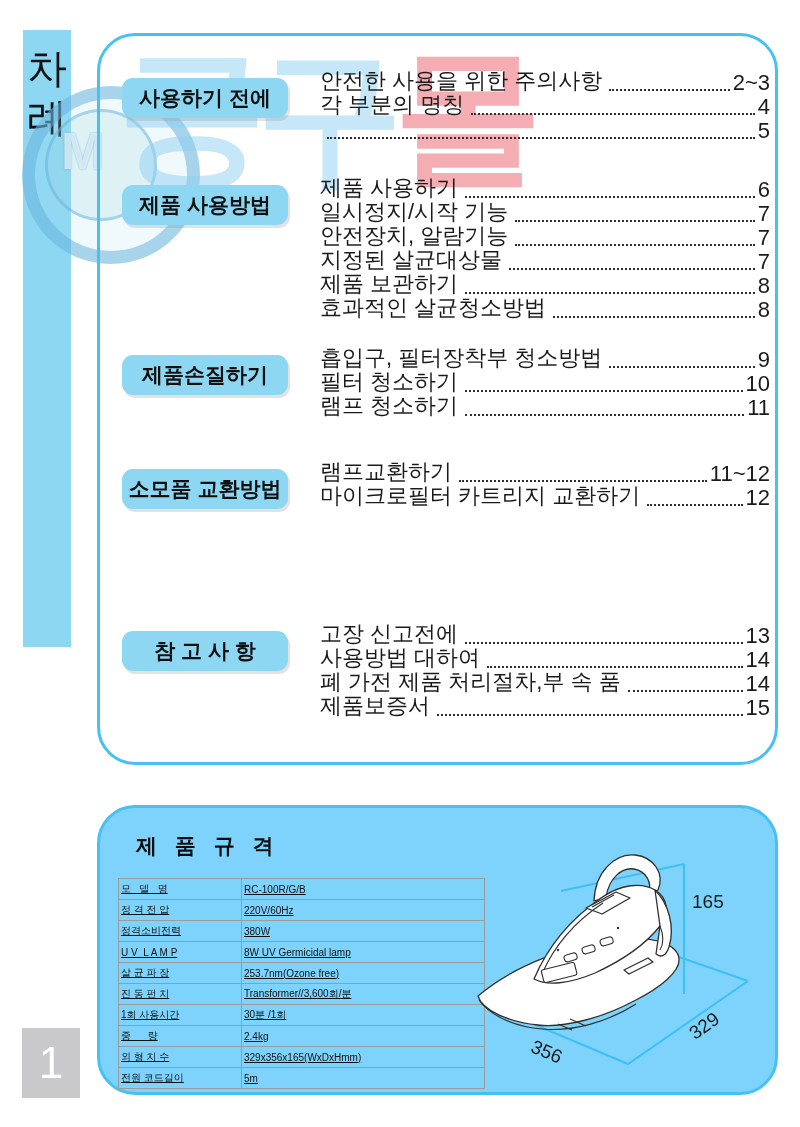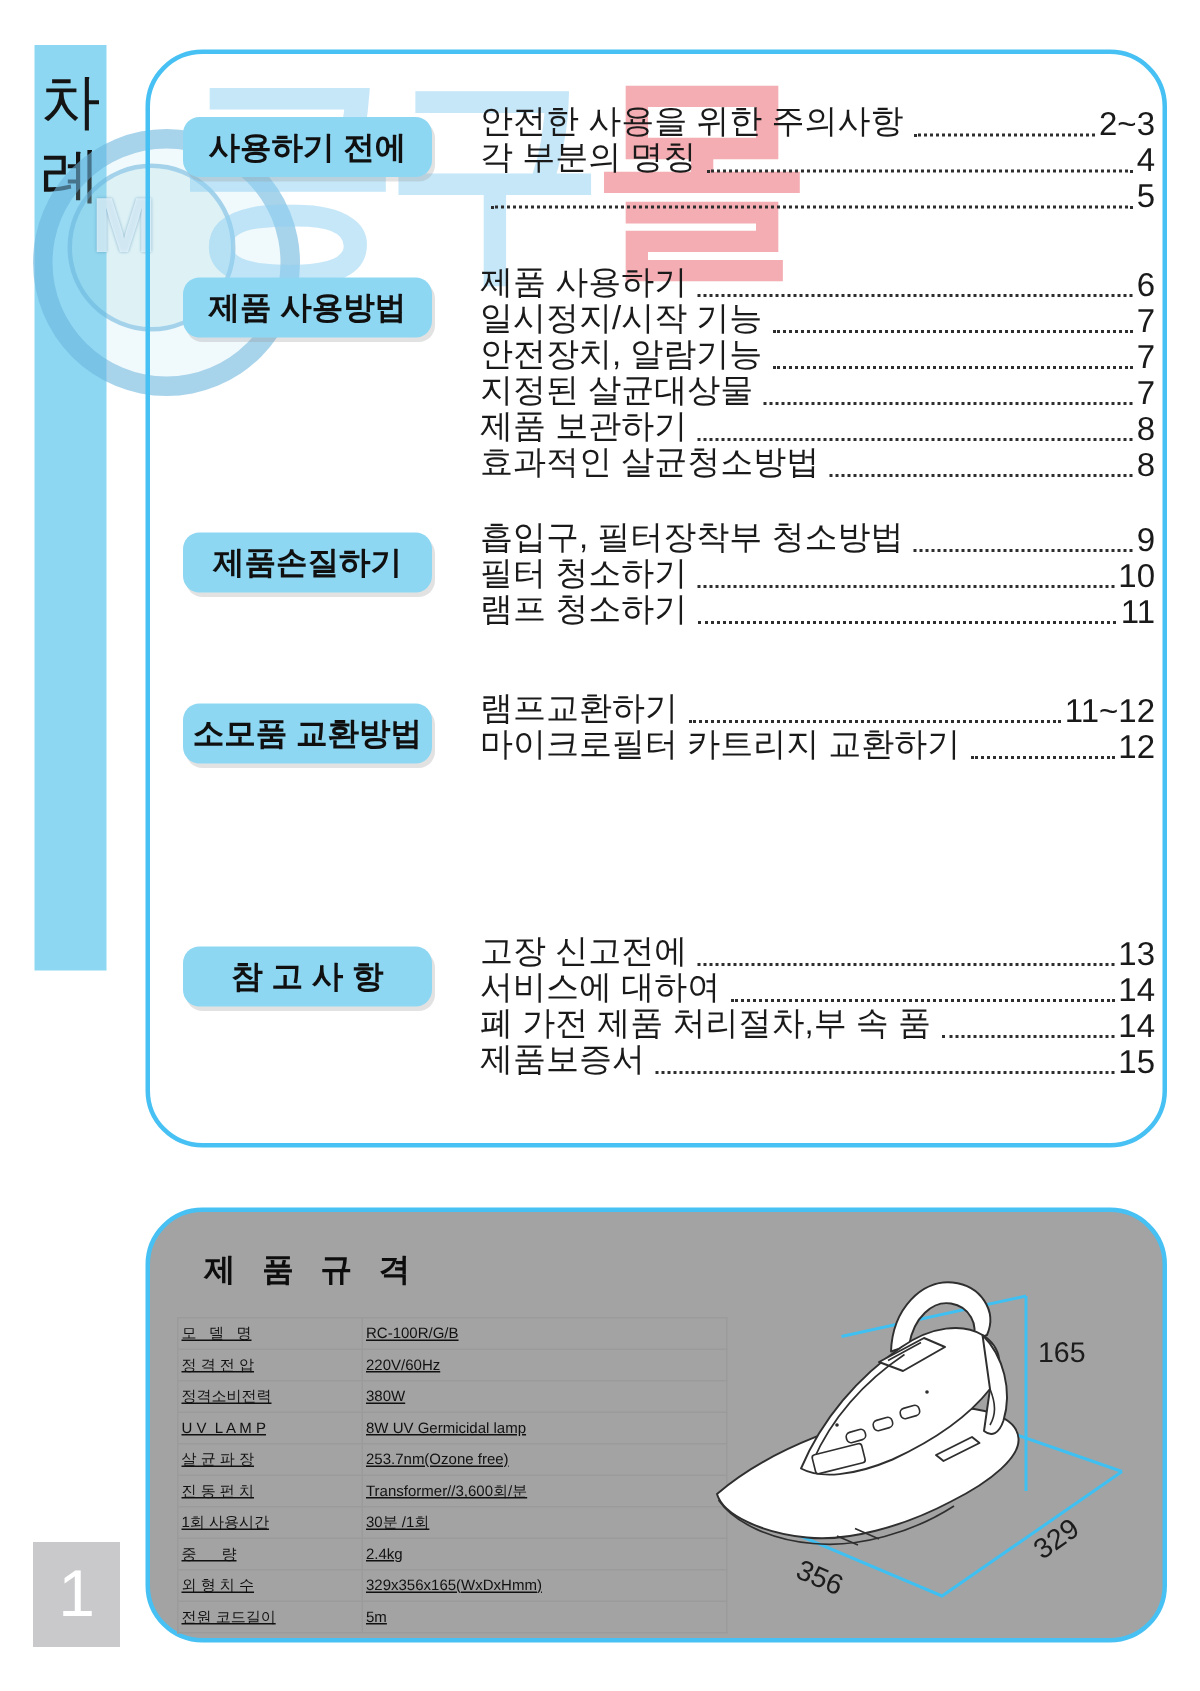--- a/index.html
+++ b/index.html
@@ -35,21 +35,21 @@
   .wm-big { position:absolute; left:118px; top:18px; font-size:148px; font-weight:bold; letter-spacing:-10px; white-space:nowrap; }
   .wm-blue { color:rgba(142,208,242,0.50); }
   .wm-red  { color:rgba(233,86,97,0.48); }
 
   
   .round-box {
     position:absolute; left:97px; width:681px; box-sizing:border-box;
     border:3px solid #47c1f3; border-radius:38px; z-index:3; background:transparent;
   }
   .toc-box  { top:33px;  height:732px; }
-  .spec-box { top:805px; height:290px; background:#a3a3a3;padding-left:18px; }
+  .spec-box { top:805px; height:290px; background:#7dd3fc;padding-left:18px; }
 
   
   .toc-section { position:absolute; left:22px; width:628px; }
   .section-btn {
     position:absolute; left:0; top:6px; width:166px; height:40px;
     background:#8ed7f3; border-radius:11px; display:flex; align-items:center; justify-content:center;
     font-size:21px; font-weight:bold; color:#101010; white-space:pre;
     box-shadow:2px 3px 0 rgba(150,150,150,0.28);
   }
   .entries { margin-left:198px; width:450px; }
@@ -190,21 +190,21 @@
   </div>
       <div class="toc-section" style="top: 589px;">
     <div class="section-btn">참 고 사 항</div>
     <div class="entries">
           <div class="entry">
     <span class="entry-title">고장 신고전에</span>
     <span class="leader"></span>
     <span class="entry-page">13</span>
   </div>
           <div class="entry">
-    <span class="entry-title">서비스에 대하여</span>
+    <span class="entry-title">사용방법 대하여</span>
     <span class="leader"></span>
     <span class="entry-page">14</span>
   </div>
           <div class="entry">
     <span class="entry-title">폐 가전 제품 처리절차,부 속 품</span>
     <span class="leader"></span>
     <span class="entry-page">14</span>
   </div>
           <div class="entry">
     <span class="entry-title">제품보증서</span>

